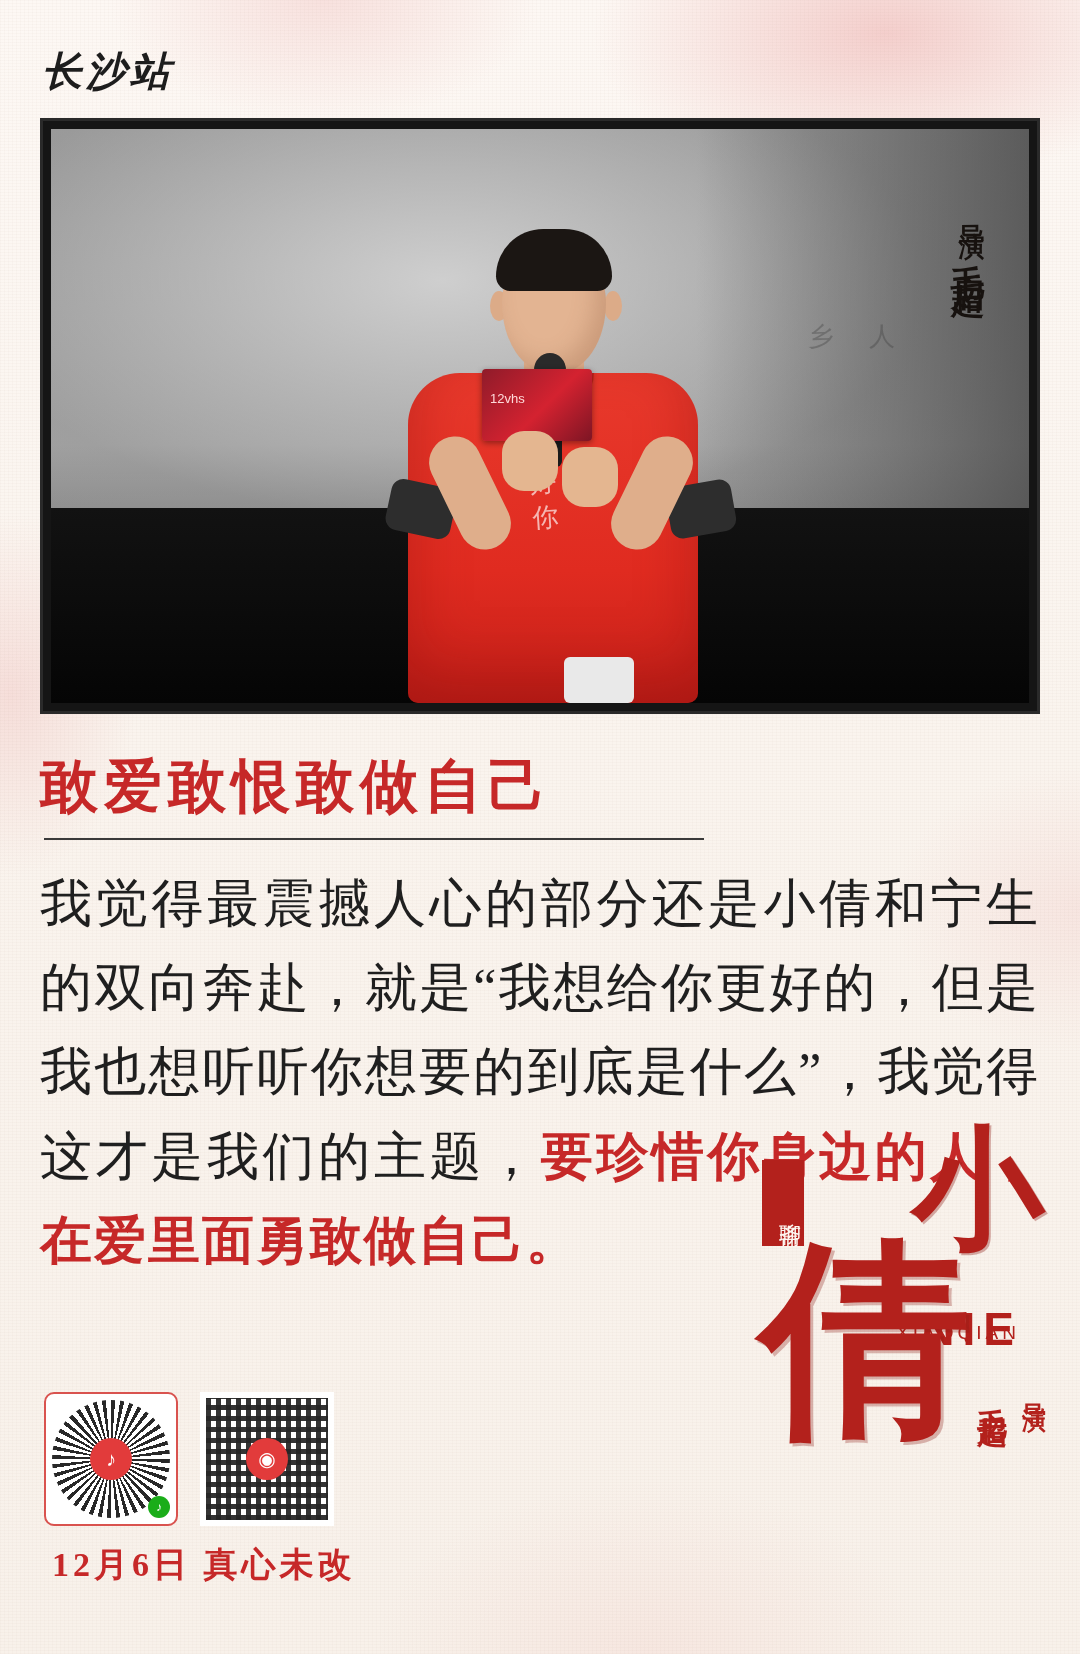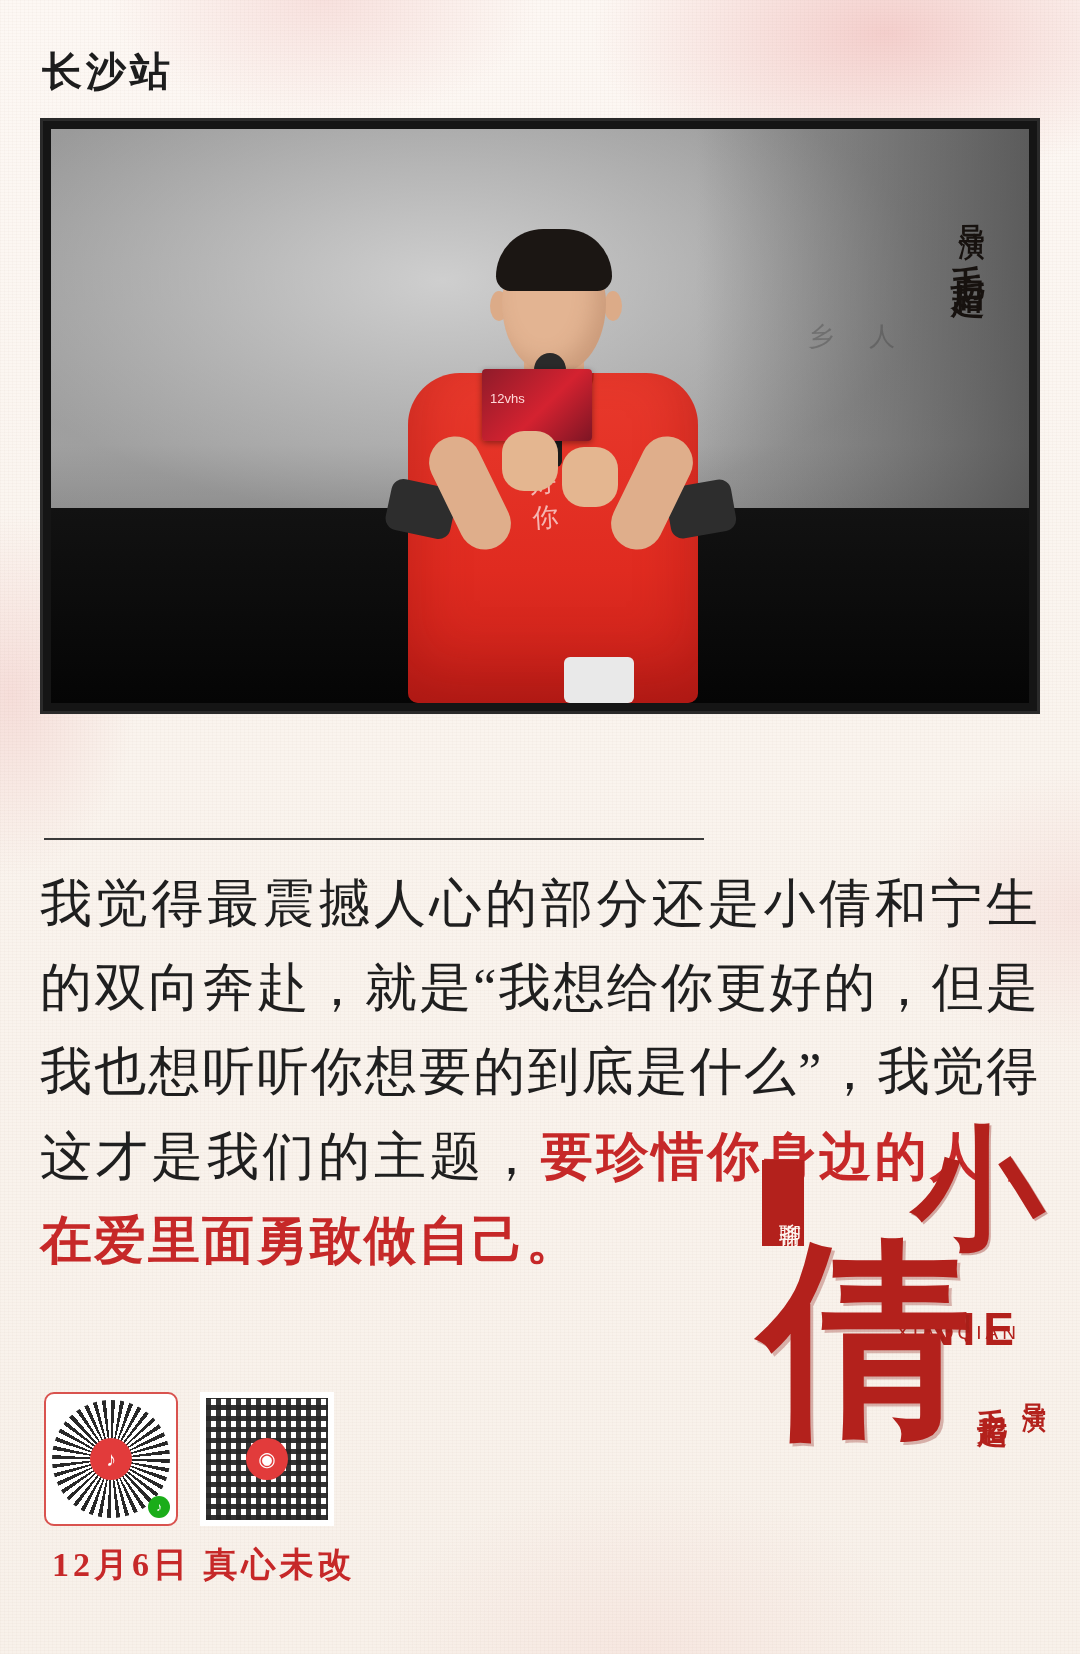--- a/index.html
+++ b/index.html
@@ -39,20 +39,21 @@
   
   .station {
     position: absolute;
     left: 42px;
     top: 44px;
     font-size: 40px;
     font-weight: bold;
     letter-spacing: 4px;
     color: #1d1d1d;
     font-family: "Liberation Sans", "DejaVu Sans", sans-serif;
+    font-style: italic;
   }
 
   
   .photo-frame {
     position: absolute;
     left: 40px;
     top: 118px;
     width: 1000px;
     height: 596px;
     border: 3px solid #2a2a2a;
@@ -480,20 +481,21 @@
         <div class="hand-r"></div>
       </div>
 
       <div class="photo-credit">
         <span class="role">导演</span>
         <span class="name">毛启超</span>
       </div>
     </div>
   </div>
 
+  <div class="headline">敢爱敢恨敢做自己</div>
   <div class="rule"></div>
 
   <div class="quote">
     <span>我觉得最震撼人心的部分还是小倩和宁生的双向奔赴，就是“我想给你更好的，但是我也想听听你想要的到底是什么”，我觉得这才是我们的主题，</span><span class="accent">要珍惜你身边的人，在爱里面勇敢做自己。</span>
   </div>
 
   <div class="logo-block">
     <div class="logo-seal">聊斋</div>
     <div class="logo-xiao">小</div>
     <div class="logo-nie">NIE</div>

